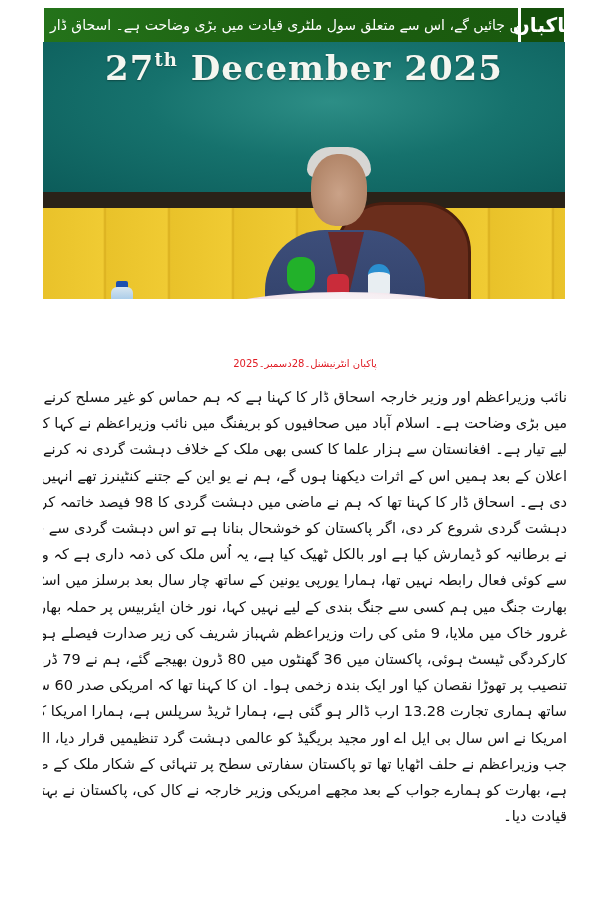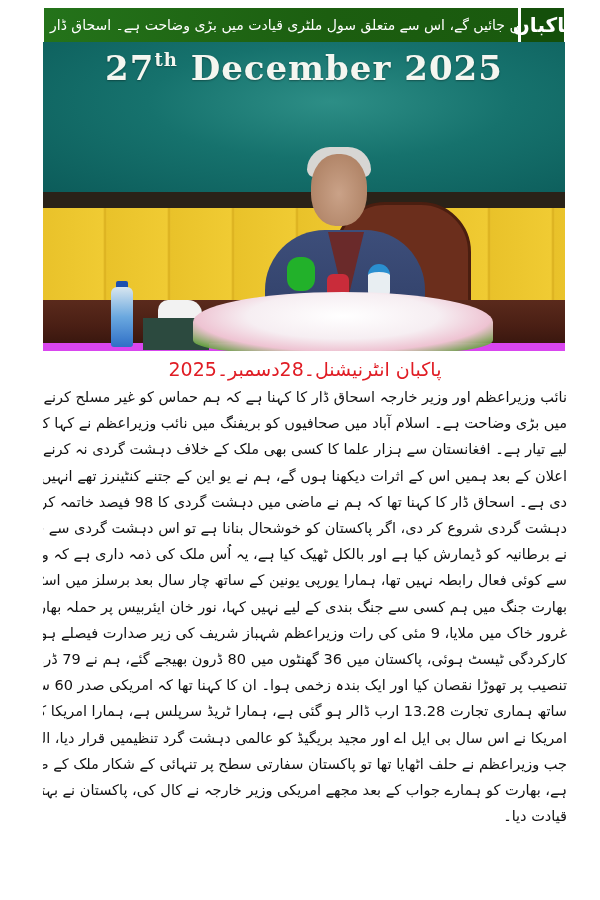--- a/index.html
+++ b/index.html
@@ -53,23 +53,23 @@
       font-size: 20px;
       direction: rtl;
     }
 
     
     .photo {
       position: absolute;
       left: 43px;
       top: 42px;
       width: 522px;
-      height: 309px;
-      overflow: hidden;
-      background: #d946ef;
+      height: 257px;
+      overflow: hidden;
+      background: #000000;
     }
     .photo .backdrop {
       position: absolute; left: 0; top: 0; width: 100%; height: 150px;
       background: radial-gradient(ellipse at 55% 40%, #2d8e86 0%, #16726d 45%, #0c5c5a 100%);
     }
     .photo .date-banner {
       position: absolute; left: 0; right: 0; top: 6px;
       text-align: center;
       color: #f4f6f0;
       font-family: "DejaVu Serif", serif;
@@ -147,21 +147,21 @@
     }
 
     
     .byline {
       position: absolute;
       left: 43px;
       top: 358px;
       width: 524px;
       text-align: center;
       color: #e01c24;
-      font-size: 19px;
+      font-size: 10px;
       direction: rtl;
     }
 
     
     .article {
       position: absolute;
       left: 43px;
       top: 384px;
       width: 524px;
       direction: rtl;

